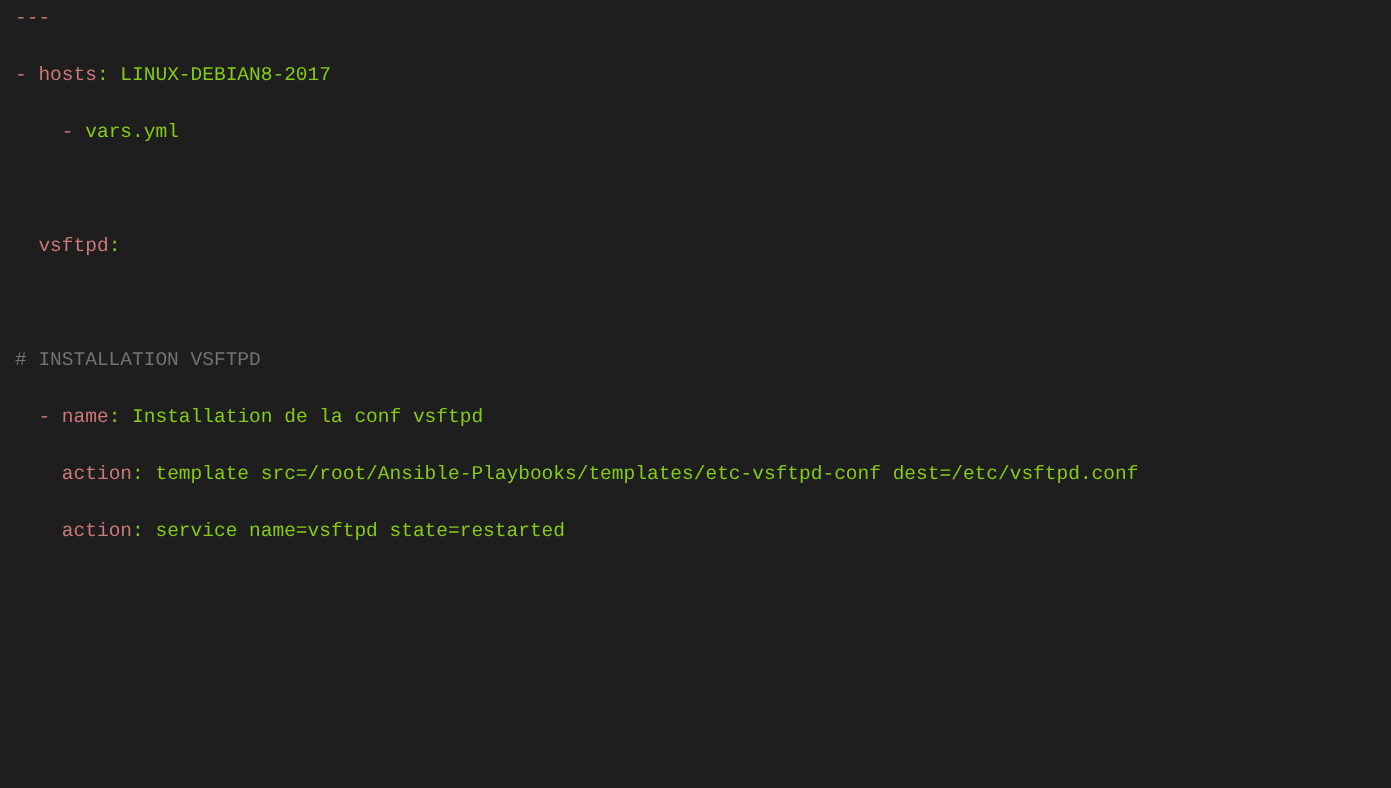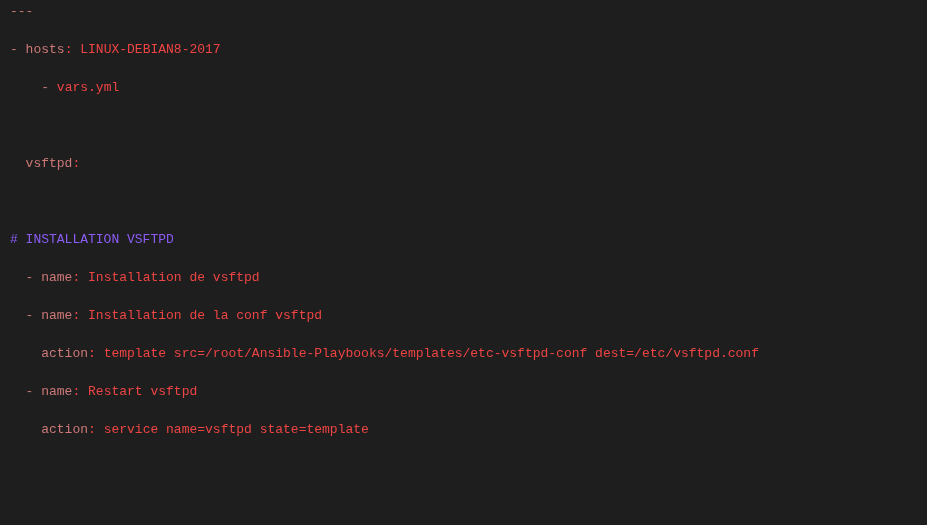--- a/index.html
+++ b/index.html
@@ -14,38 +14,36 @@
     margin: 0;
     padding: 2px 10px 10px 10px;
     font-family: Consolas, "Courier New", monospace;
     font-size: 13px;
     line-height: 19px;
     color: #cfcfcf;
     white-space: pre;
   }
   .line { display: block; }
   .red   { color: #ce7878; }   
-  .grey  { color: #ef4444; }   
-  .comment { color: #8b5cf6; }   
+  .grey  { color: #84cc16; }   
+  .comment { color: #737373; }   
 </style>
 </head>
 <body>
 
 <pre class="code"><span class="line"><span class="red">---</span></span>
 <span class="line"><span class="red">- </span><span class="red">hosts</span><span class="grey">: LINUX-DEBIAN8-2017</span></span>
 <span class="line"><span class="grey">    </span><span class="red">- </span><span class="grey">vars.yml</span></span>
 <span class="line"><span class="grey"> </span></span>
 <span class="line"><span class="grey">  </span><span class="red">vsftpd</span><span class="grey">:</span></span>
 <span class="line"><span class="grey"> </span></span>
 <span class="line"><span class="comment"># INSTALLATION VSFTPD</span></span>
-<span class="line"><span class="grey">  </span><span class="red">- </span><span class="red">name</span><span class="grey">: Installation de vsftpd</span></span>
 <span class="line"><span class="grey">  </span><span class="red">- </span><span class="red">name</span><span class="grey">: Installation de la conf vsftpd</span></span>
 <span class="line"><span class="grey">    </span><span class="red">action</span><span class="grey">: template src=/root/Ansible-Playbooks/templates/etc-vsftpd-conf dest=/etc/vsftpd.conf</span></span>
-<span class="line"><span class="grey">  </span><span class="red">- </span><span class="red">name</span><span class="grey">: Restart vsftpd</span></span>
-<span class="line"><span class="grey">    </span><span class="red">action</span><span class="grey">: service name=vsftpd state=template</span></span>
+<span class="line"><span class="grey">    </span><span class="red">action</span><span class="grey">: service name=vsftpd state=restarted</span></span>
 
 
 
 
 
 
 
 
 
 

